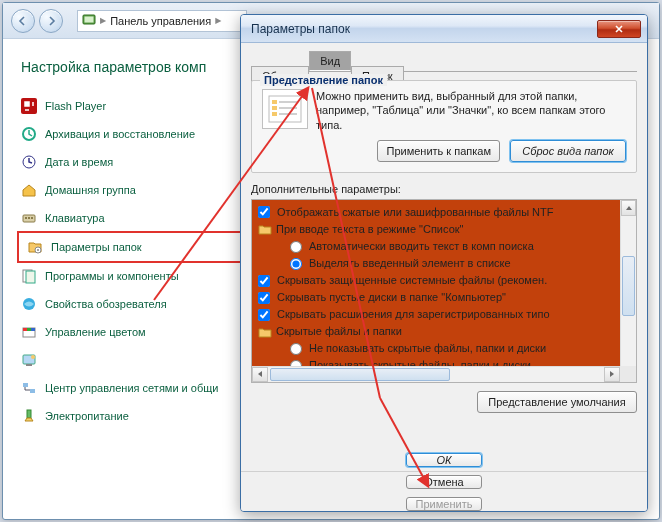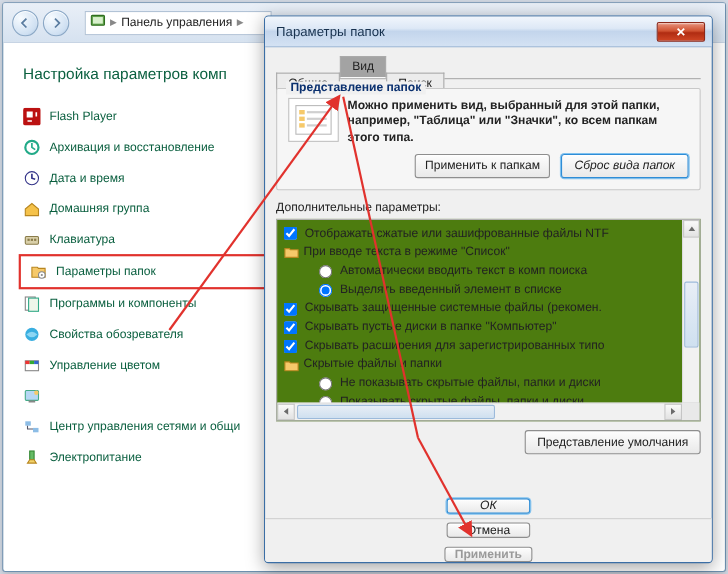--- a/index.html
+++ b/index.html
@@ -152,21 +152,21 @@
   .group-title {
     position: absolute;
     top: -7px; left: 8px;
     background: #f0f0f0;
     padding: 0 4px;
     font-size: 11px;
     color: #0a306f;
     font-weight: bold;
   }
   .folder-row {
-    display: flex; gap: 8px; font-weight: bold;
+    display: flex; gap: 8px;
   }
   .thumb {
     width: 46px; height: 40px;
     background: #fff;
     border: 1px solid #c0c0c0;
     display:flex; align-items:center; justify-content:center;
   }
   .thumb svg { width: 34px; height: 28px; }
   .folder-desc { font-size: 11px; color: #222; line-height: 1.3; flex: 1; }
   .btn-row { margin-top: 8px; display: flex; gap: 10px; justify-content: flex-end; }
@@ -180,25 +180,25 @@
     font-size: 11px;
     color: #222;
     cursor: pointer;
     box-shadow: inset 0 1px 0 #fff;
   }
   .btn.highlight {
     border: 1px solid #2f8dd6;
     box-shadow: 0 0 0 1px #7fc2f0, inset 0 1px 0 #fff;
     font-style: italic;
   }
-  .btn:disabled { color: #9a9a9a; font-weight: bold; }
+  .btn:disabled { color: #9a9a9a; }
   .adv-label { font-size: 11px; color: #222; margin-bottom: 4px; }
   .adv-box {
     height: 184px;
-    background: #4d7c0f;
+    background: #c2410c;
     border: 1px solid #b2b2b2;
     padding: 4px 6px;
     overflow: hidden;
     font-size: 11px;
     color: #222;
     position: relative;
   }
   .tree-row {
     display: flex; align-items: center; gap: 4px;
     line-height: 1.55;

